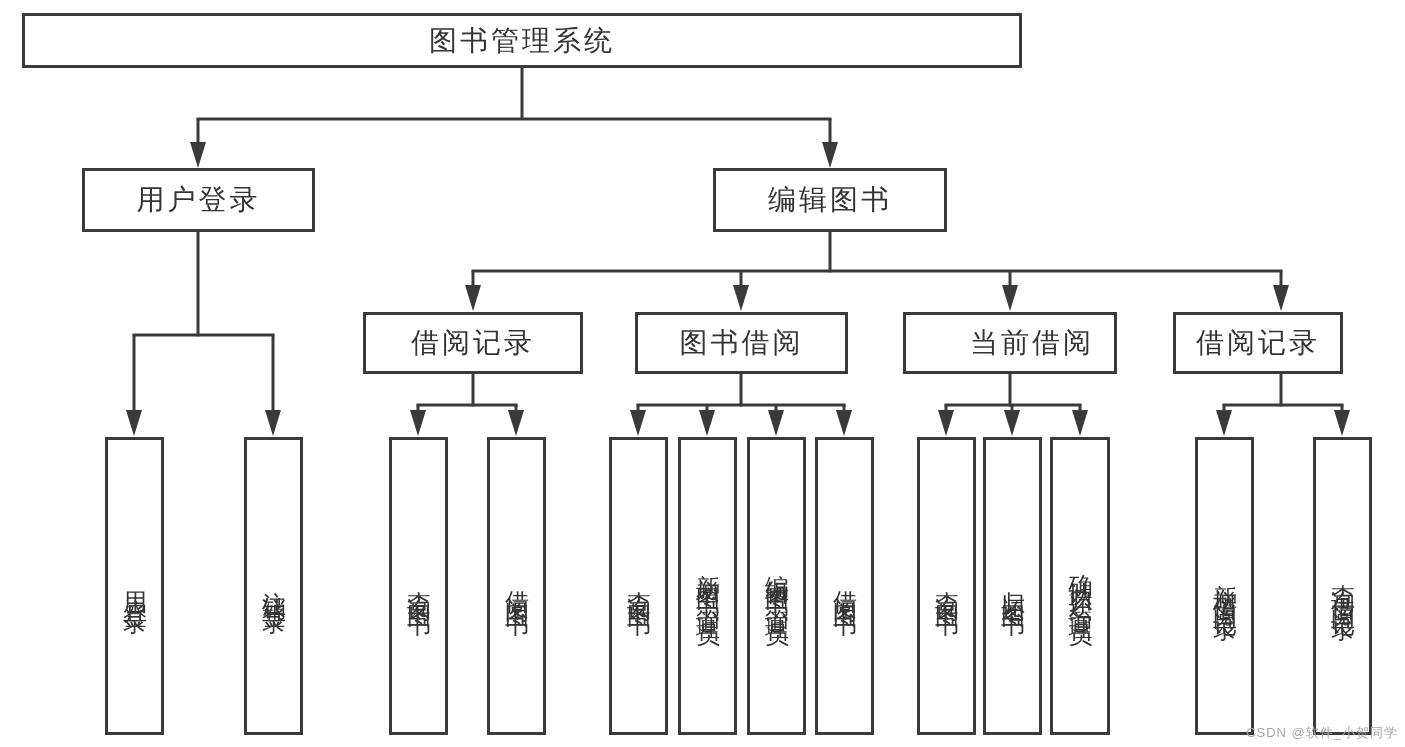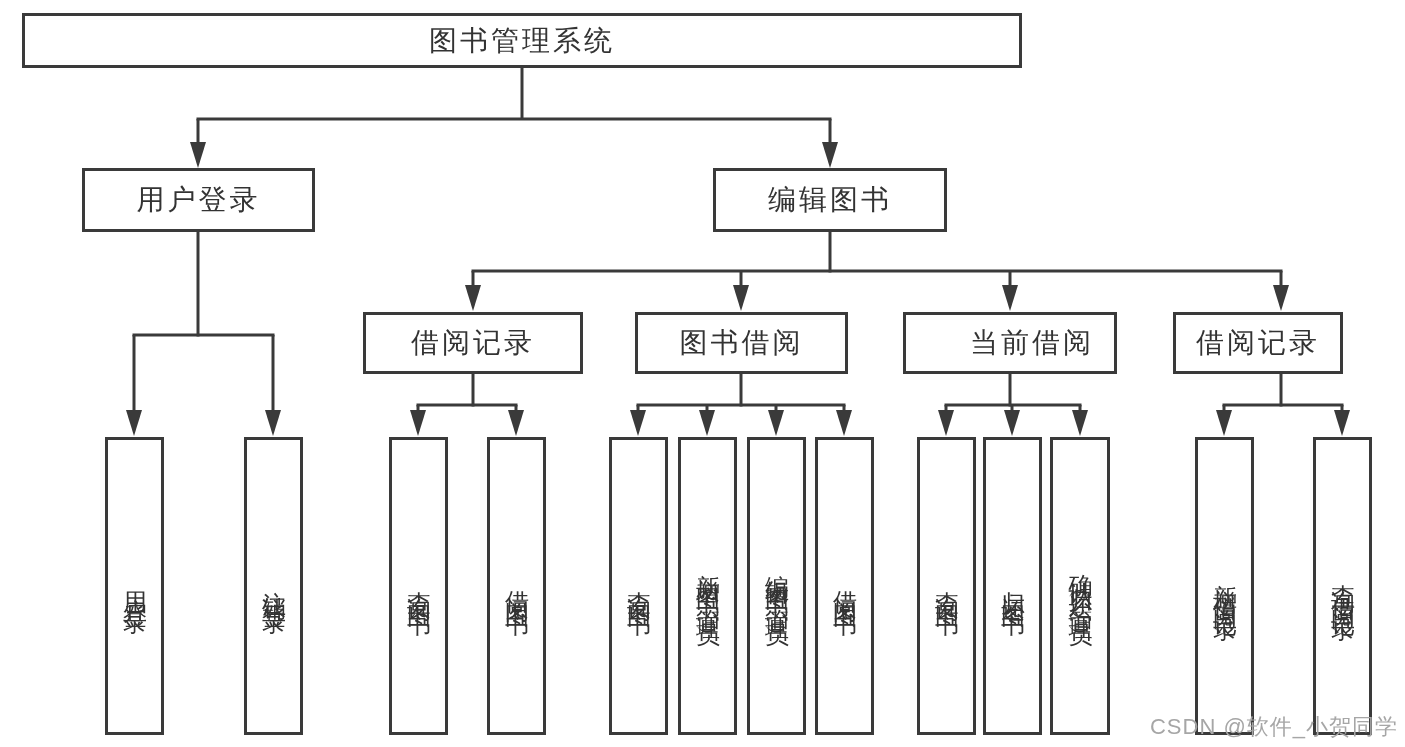--- a/index.html
+++ b/index.html
@@ -59,21 +59,21 @@
   .lf-7  { left: 815px;  }
   .lf-8  { left: 917px;  }
   .lf-9  { left: 983px;  }
   .lf-10 { left: 1050px; width: 60px; }
   .lf-11 { left: 1195px; }
   .lf-12 { left: 1313px; }
   .watermark {
     position: absolute;
     right: 7px;
     bottom: 5px;
-    font-size: 22px;
+    font-size: 13px;
     letter-spacing: 1px;
     color: #a6a6a6;
     z-index: 5;
     white-space: nowrap;
   }
 </style>
 </head>
 <body>
 
 <div class="stage">

